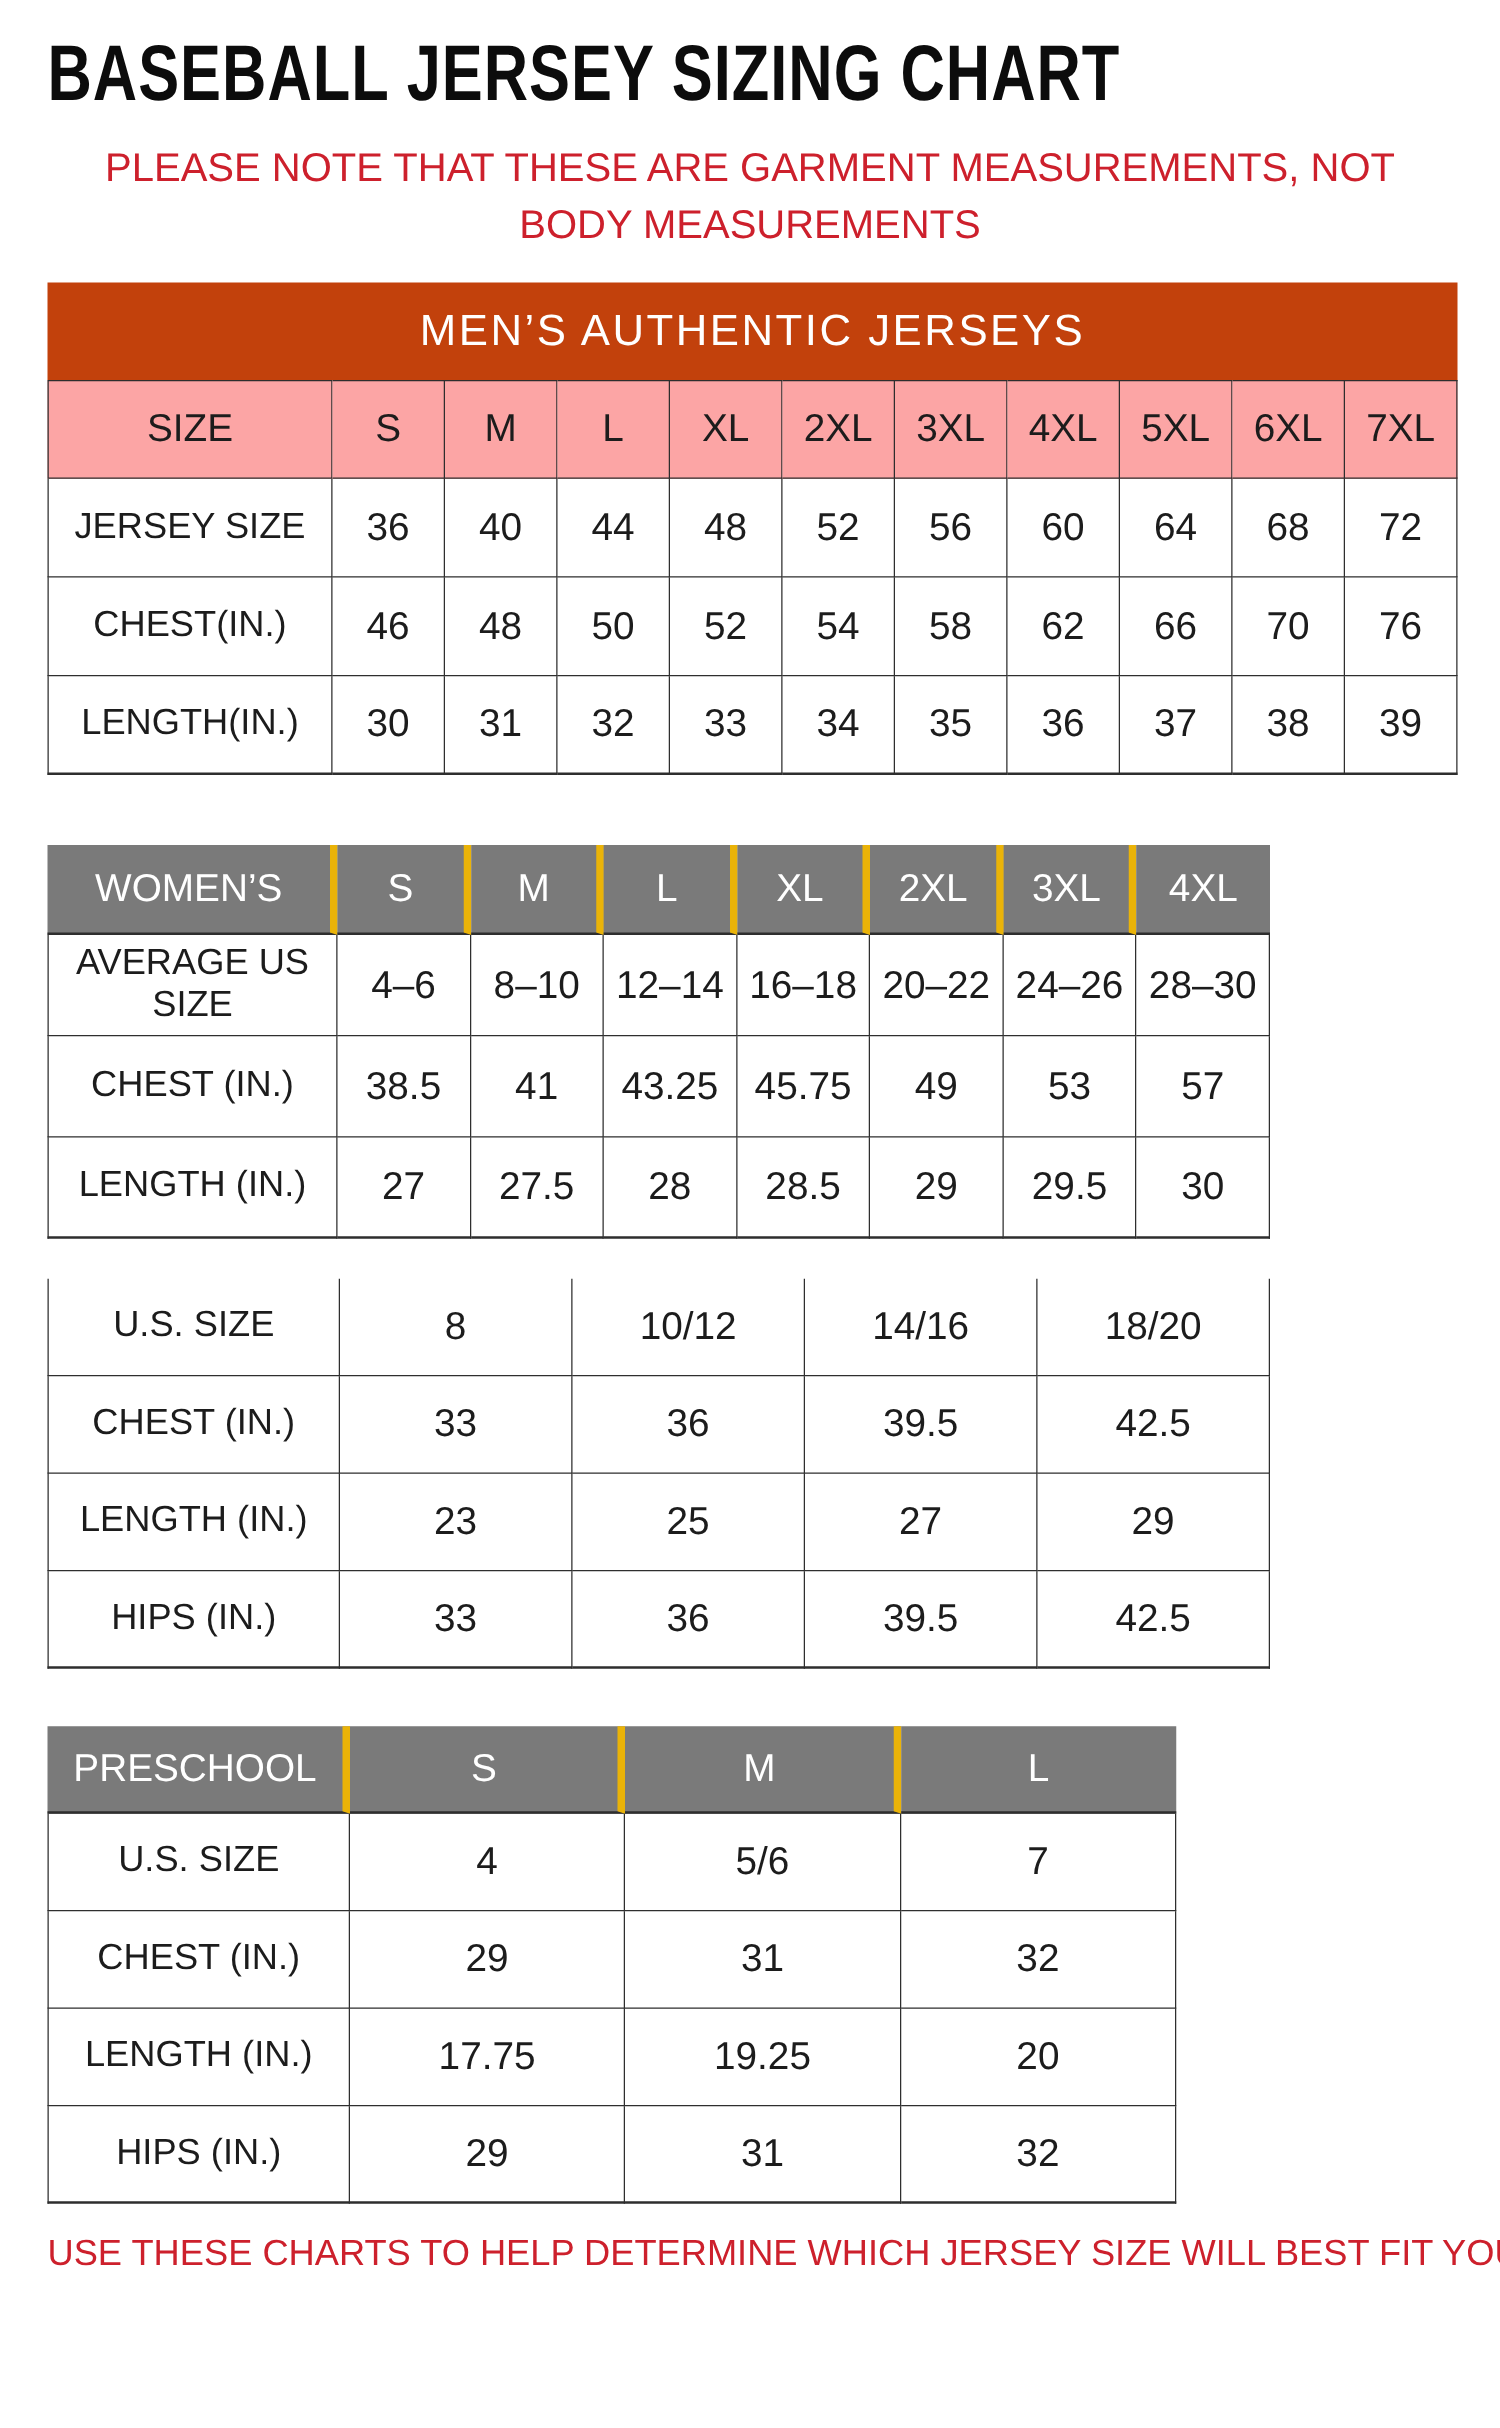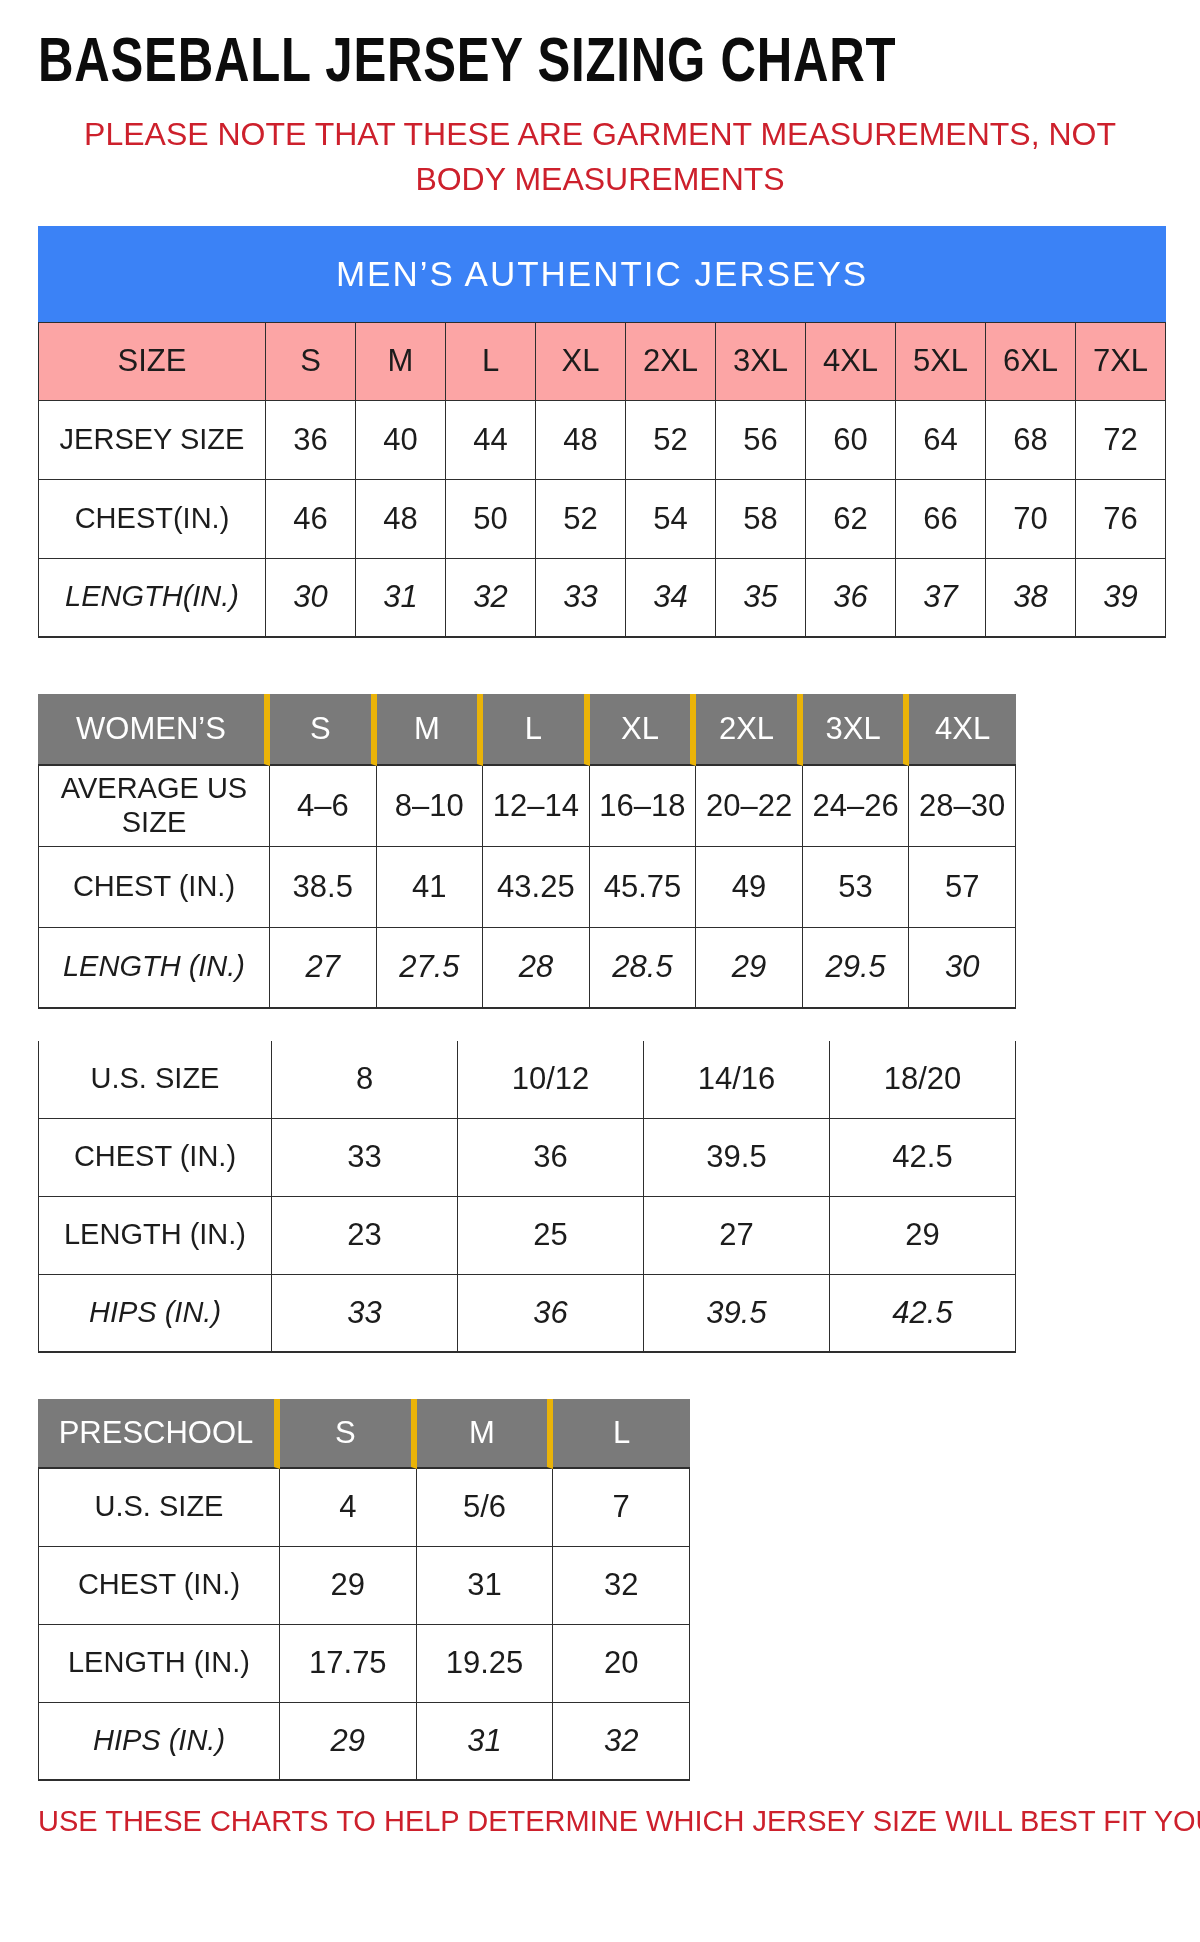--- a/index.html
+++ b/index.html
@@ -41,32 +41,32 @@
   .size-table td, .size-table th {
     text-align: center;
     vertical-align: middle;
     padding: 0 3px;
     font-weight: normal;
     border-right: 1px solid #2e2e2e;
     border-bottom: 1px solid #2e2e2e;
     overflow: hidden;
   }
   .size-table tr > *:first-child { border-left: 1px solid #2e2e2e; }
-  .size-table tr:last-child > * { border-bottom-width: 2px; font-style: italic; }
+  .size-table tr:last-child > * { border-bottom-width: 2px; }
 
   
   .mens { width: 1128px; margin-bottom: 56px; }
   .mens col.label-col { width: 228px; }
   .mens td, .mens th { height: 79px; font-size: 31px; }
   .mens .header-row th { border-top: 1px solid #2e2e2e; background: #fca5a5; color: #1c1c1c; }
   .mens .banner-row td {
     border: 0;
-    background: #3b82f6;
+    background: #c2410c;
     color: #ffffff;
-    height: 96px;
+    height: 78px;
     font-size: 35px;
     letter-spacing: 2px;
   }
 
   
   .gray .header-row th {
     background: #7a7a7a;
     color: #ffffff;
     border-top: none;
     border-left: none;
@@ -79,21 +79,21 @@
   .womens { width: 978px; margin-bottom: 32px; }
   .womens col.label-col { width: 232px; }
   .womens td { height: 81px; font-size: 31px; }
   .womens .header-row th { height: 72px; font-size: 31px; }
 
   .boys { width: 978px; margin-bottom: 46px; }
   .boys col.label-col { width: 234px; }
   .boys td { height: 78px; font-size: 31px; }
   .boys .header-row th { height: 70px; font-size: 31px; }
 
-  .pre { width: 652px; margin-bottom: 0; }
+  .pre { width: 903px; margin-bottom: 0; }
   .pre col.label-col { width: 242px; }
   .pre td { height: 78px; font-size: 31px; }
   .pre .header-row th { height: 70px; font-size: 31px; }
 
   .size-table .label-cell { font-size: 29px; line-height: 1.15; }
 
   .footer-note {
     color: #cd202c;
     font-size: 29px;
     margin-top: 24px;

